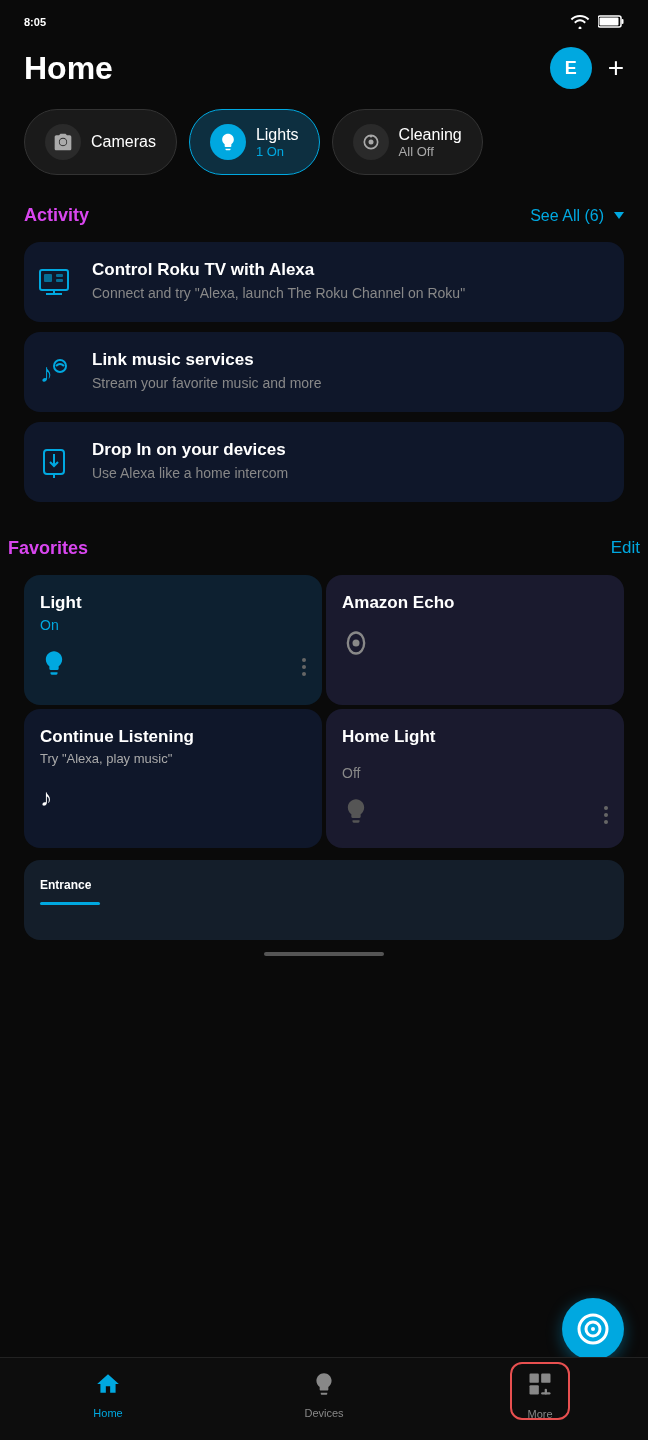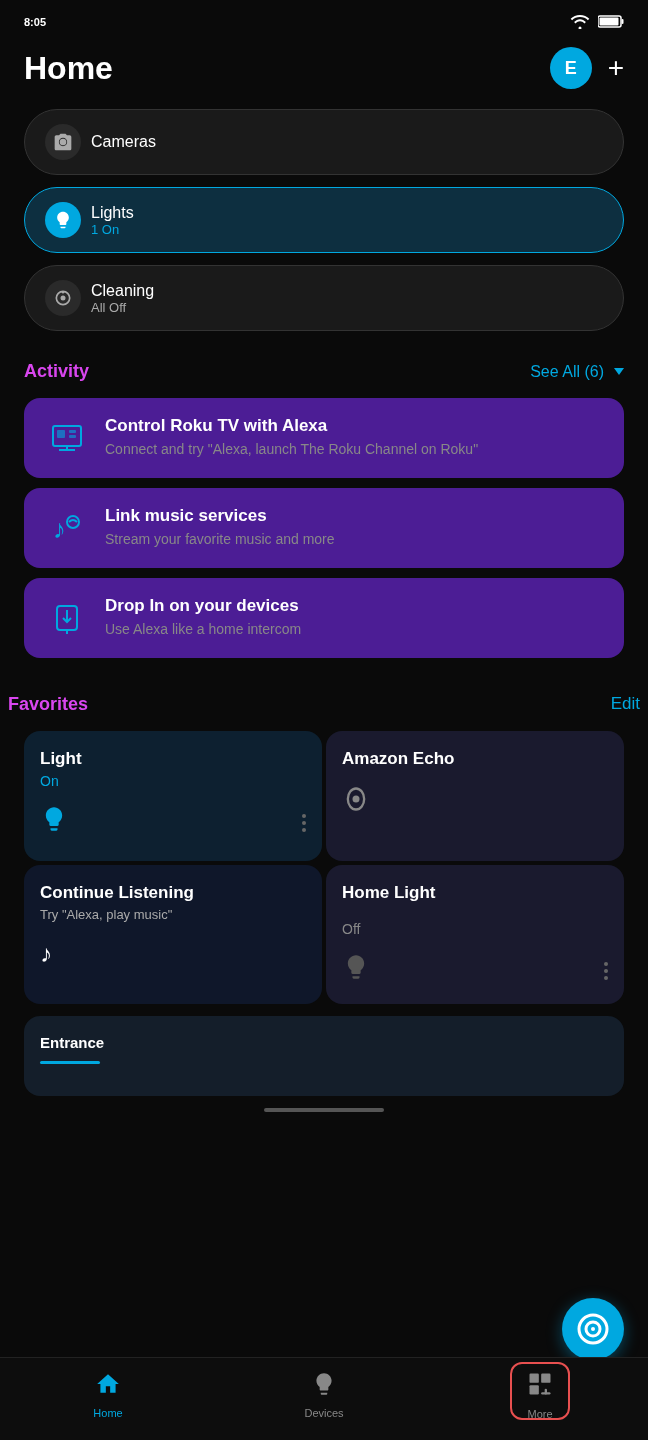--- a/index.html
+++ b/index.html
@@ -71,21 +71,20 @@
       line-height: 1;
     }
 
     
     .categories {
       display: flex;
       gap: 12px;
       padding: 0 24px 30px;
       overflow-x: auto;
       scrollbar-width: none;
-      flex-direction: column;
     }
     .categories::-webkit-scrollbar { display: none; }
     .category-pill {
       display: flex;
       align-items: center;
       gap: 10px;
       padding: 14px 20px;
       border-radius: 50px;
       border: 1.5px solid #333;
       background: #1a1a1a;
@@ -156,22 +155,22 @@
       padding: 0 24px;
       display: flex;
       flex-direction: column;
       gap: 10px;
       margin-bottom: 36px;
     }
     .activity-card {
       display: flex;
       align-items: center;
       gap: 16px;
-      padding: 18px 21px;
-      background: #4c1d95;
+      padding: 18px 8px;
+      background: #0f172a;
       border-radius: 16px;
       cursor: pointer;
     }
     .activity-icon {
       width: 44px;
       height: 44px;
       display: flex;
       align-items: center;
       justify-content: center;
       flex-shrink: 0;
@@ -262,21 +261,21 @@
     }
     .entrance-card {
       background: #141e2a;
       border-radius: 16px;
       padding: 18px 16px 0;
       cursor: pointer;
       margin: 0 24px;
       min-height: 80px;
     }
     .entrance-name {
-      font-size: 15px;
+      font-size: 12px;
       font-weight: 600;
       color: #fff;
       margin-bottom: 10px;
     }
     .entrance-underline {
       height: 3px;
       width: 60px;
       background: #00a8e0;
       border-radius: 2px;
     }

